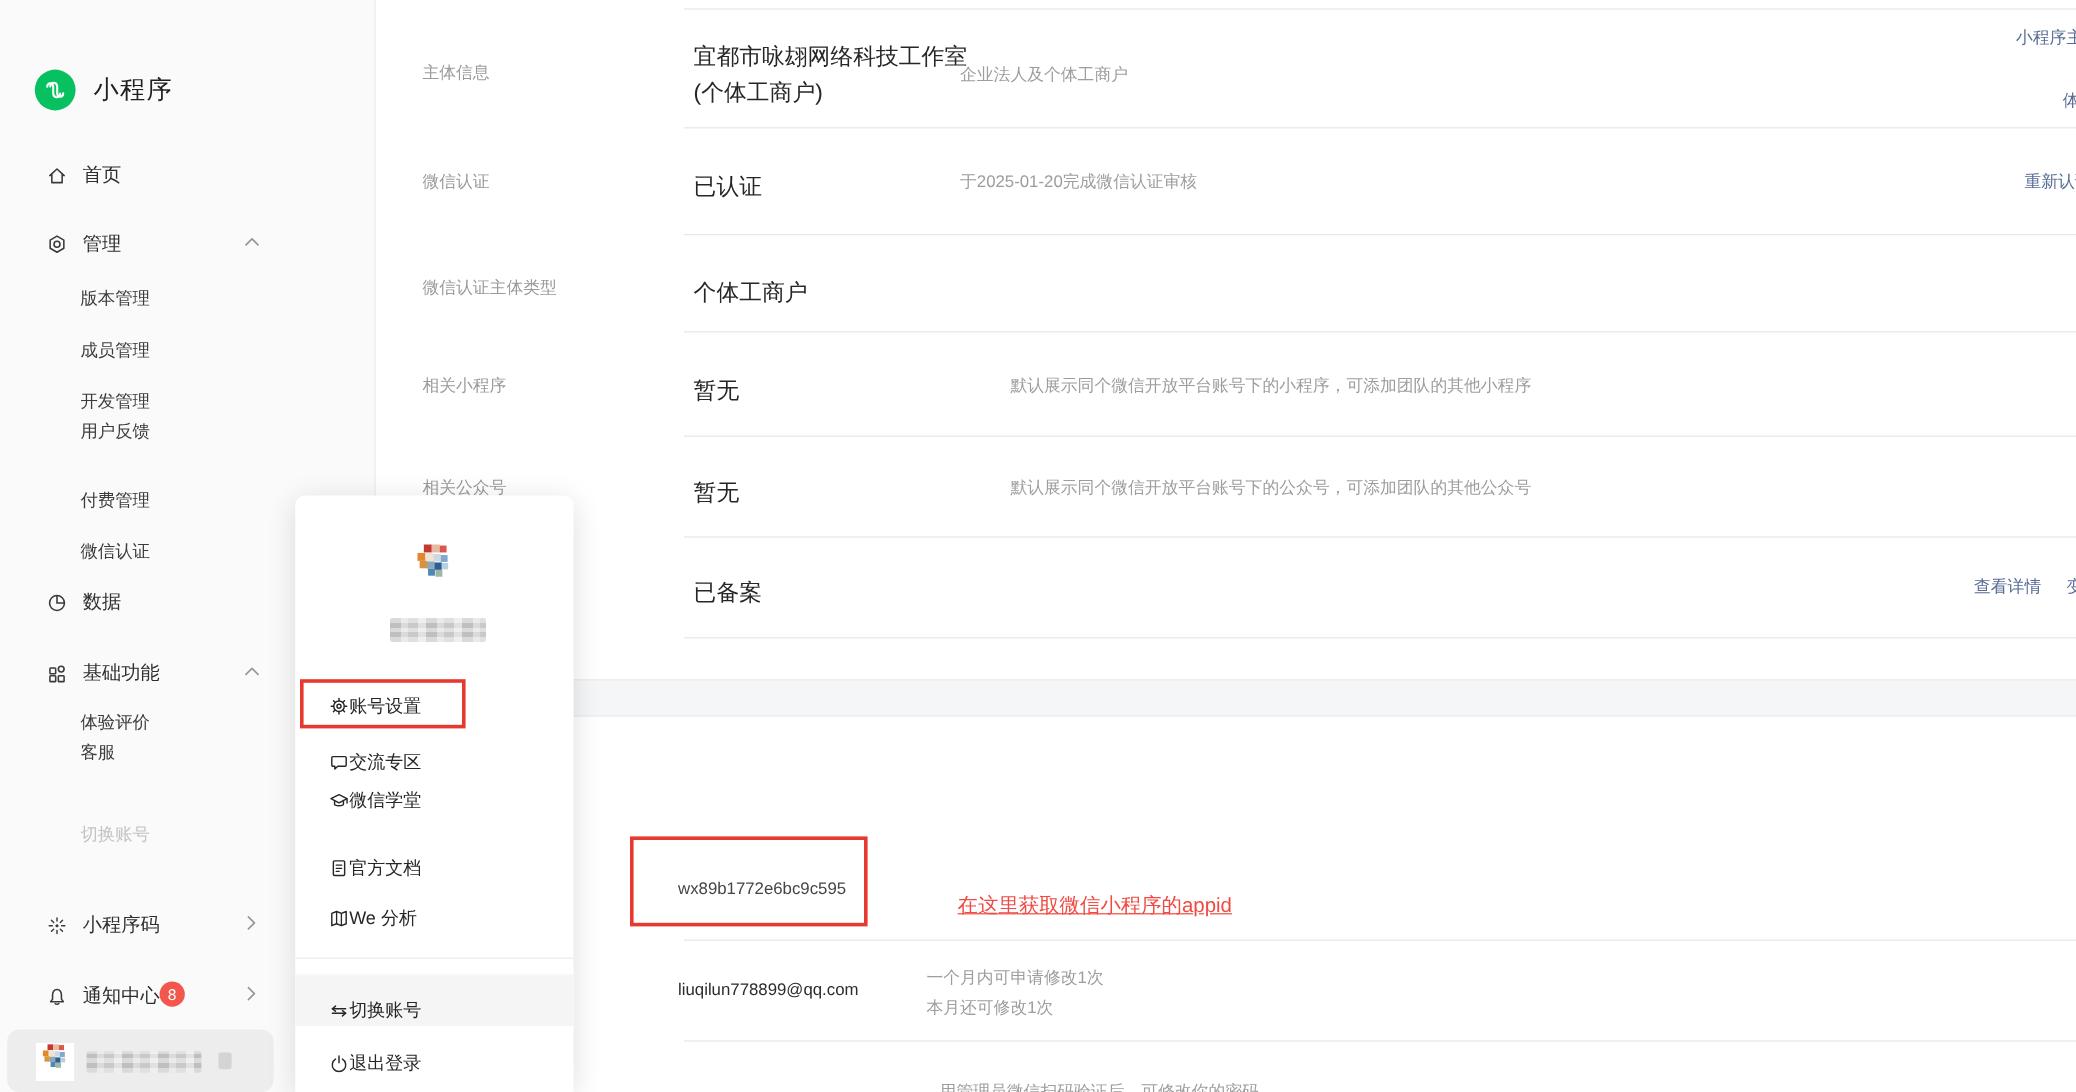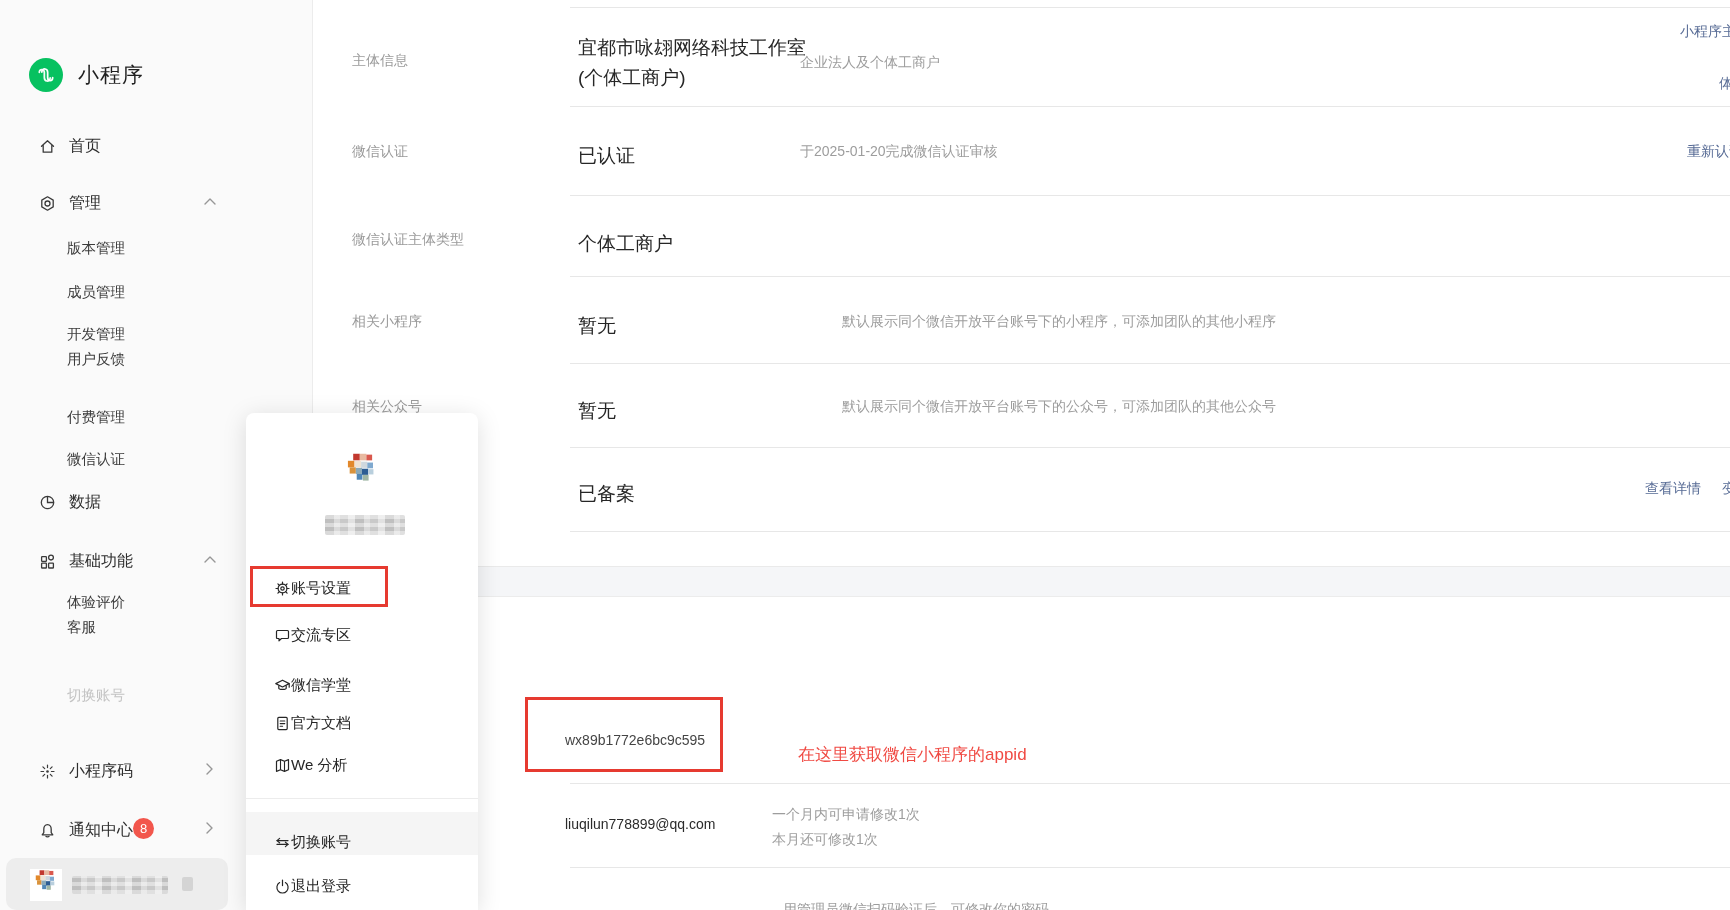--- a/index.html
+++ b/index.html
@@ -25,21 +25,21 @@
       repeating-linear-gradient(90deg,#c3c3c3 0 9px,#dedede 9px 15px,#cdcdcd 15px 23px,#e5e5e5 23px 30px);}
   
   .hline{position:absolute;left:570px;width:1160px;height:1px;background:#e7e7e7;}
   .row-label{position:absolute;left:352px;font-size:14px;color:#9a9a9a;}
   .row-value{position:absolute;left:578px;font-size:19px;color:#262626;}
   .row-desc{position:absolute;font-size:14px;color:#9d9d9d;}
   .blue-link{position:absolute;font-size:14px;color:#576b95;cursor:pointer;white-space:nowrap;}
   .band{position:absolute;left:312px;top:566px;width:1418px;height:29px;background:#f5f6f8;
         border-top:1px solid #eaeaea;border-bottom:1px solid #ececec;}
   .red-box{position:absolute;border:3px solid #e63a30;box-sizing:border-box;z-index:12;}
-  .red-note{position:absolute;left:798px;top:743px;font-size:17px;color:#f04a43;}
+  .red-note{position:absolute;left:798px;top:743px;font-size:17px;color:#f04a43;text-decoration:underline;}
   
   .popup{position:absolute;left:246px;top:413px;width:232px;height:497px;background:#fff;
          border-radius:8px 8px 0 0;box-shadow:0 4px 24px rgba(0,0,0,.13);z-index:10;}
   .pm-item{position:absolute;left:28px;display:flex;align-items:center;height:20px;
            font-size:15px;color:#262626;cursor:pointer;white-space:nowrap;}
   .pm-divider{position:absolute;left:0;top:385px;width:100%;height:1px;background:#ececec;}
   .pm-hover{position:absolute;left:0;top:399px;width:100%;height:43px;background:#f5f5f5;}
   svg{display:block;}
 </style>
 </head>
@@ -269,21 +269,21 @@
 
   <div class="pm-item" style="top:212px">
     <span>
         <svg width="17" height="17" viewBox="0 0 17 17">
           <path d="M3.5 3.5 H13.5 Q14.5 3.5 14.5 4.5 V10.5 Q14.5 11.5 13.5 11.5 H7.5 L5 13.8 V11.5 H3.5 Q2.5 11.5 2.5 10.5 V4.5 Q2.5 3.5 3.5 3.5 Z" fill="none" stroke="#262626" stroke-width="1.2" stroke-linejoin="round"></path>
         </svg>
       </span>
     <span>交流专区</span>
   </div>
 
-  <div class="pm-item" style="top:262px">
+  <div class="pm-item" style="top:244px">
     <span>
         <svg width="17" height="17" viewBox="0 0 17 17">
           <path d="M1.8 6.6 L8.5 3.2 L15.2 6.6 L8.5 10 Z" fill="none" stroke="#262626" stroke-width="1.2" stroke-linejoin="round"></path>
           <path d="M4.8 8.4 V11.2 C4.8 12.8 12.2 12.8 12.2 11.2 V8.4" fill="none" stroke="#262626" stroke-width="1.2"></path>
           <line x1="15.2" y1="6.8" x2="15.2" y2="10.2" stroke="#262626" stroke-width="1.2" stroke-linecap="round"></line>
         </svg>
       </span>
     <span>微信学堂</span>
   </div>
 

